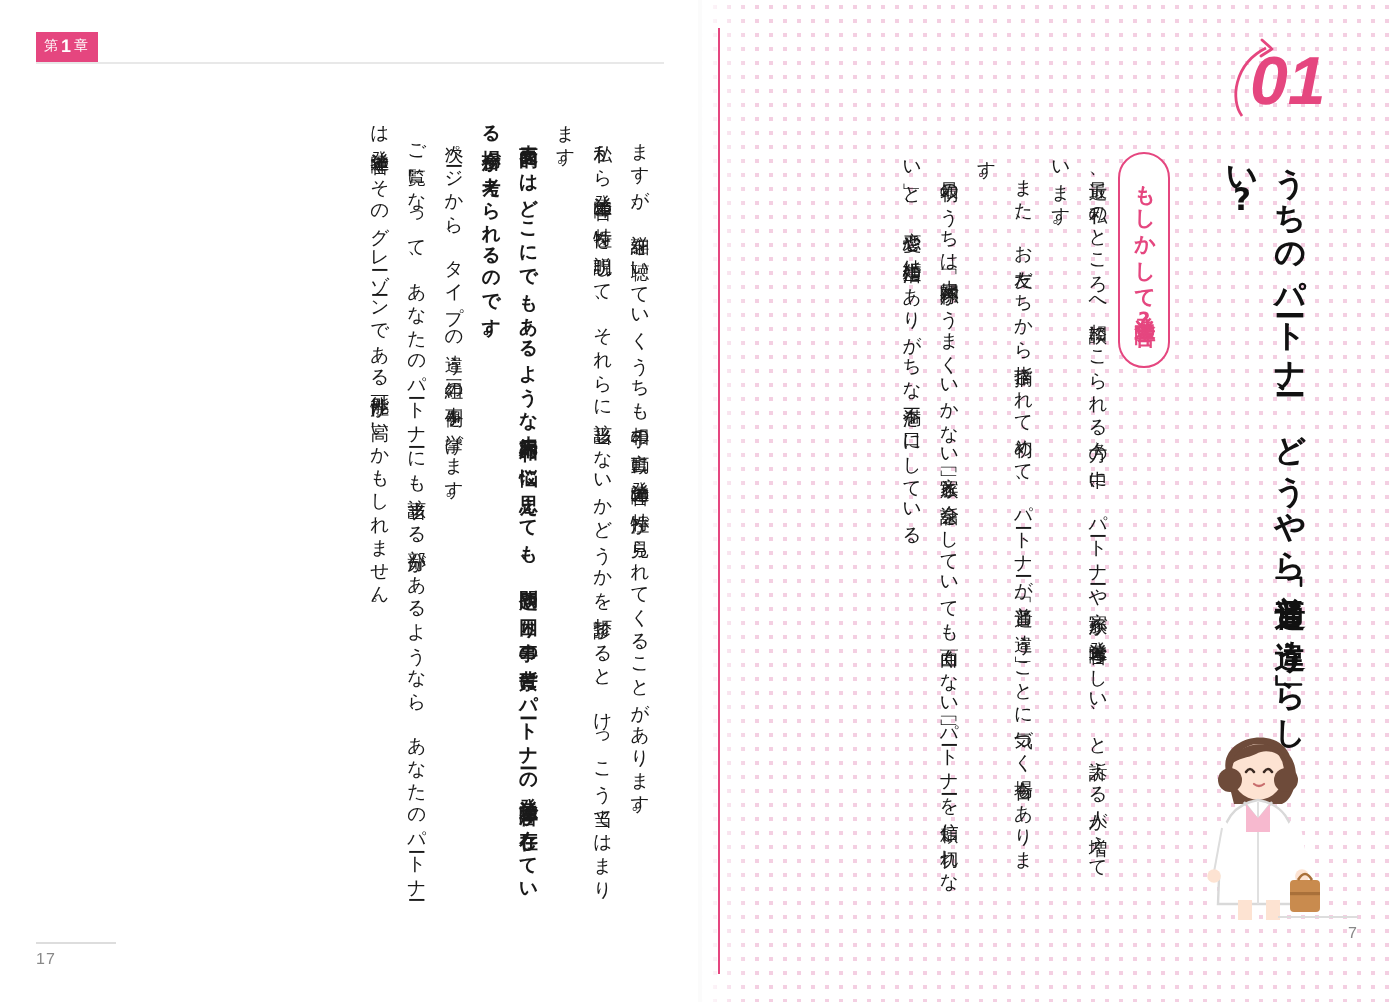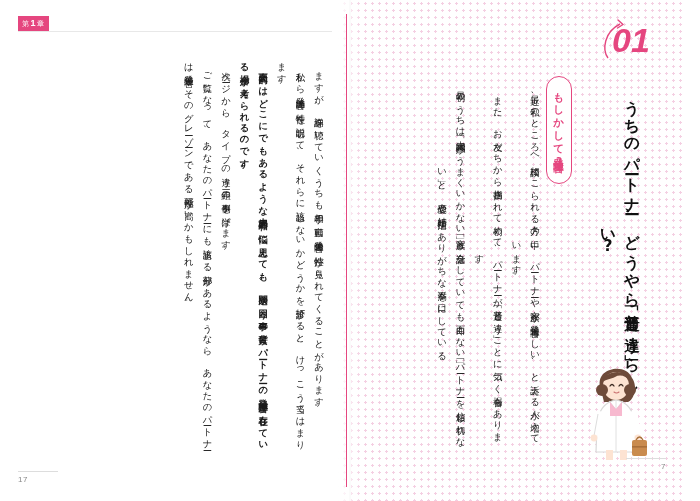--- a/index.html
+++ b/index.html
@@ -43,25 +43,24 @@
   
   .page-left {
     position: absolute;
     left: 0;
     top: 0;
     width: 350px;
     height: 501px;
   }
   .page-right {
     position: absolute;
-    right: 16px;
+    right: 3px;
     top: 0;
     width: 350px;
     height: 488px;
-    text-align: center;
   }
   
   .running-head {
     position: absolute;
     left: 18px;
     top: 16px;
     display: flex;
     align-items: center;
     gap: 6px;
     white-space: nowrap;

